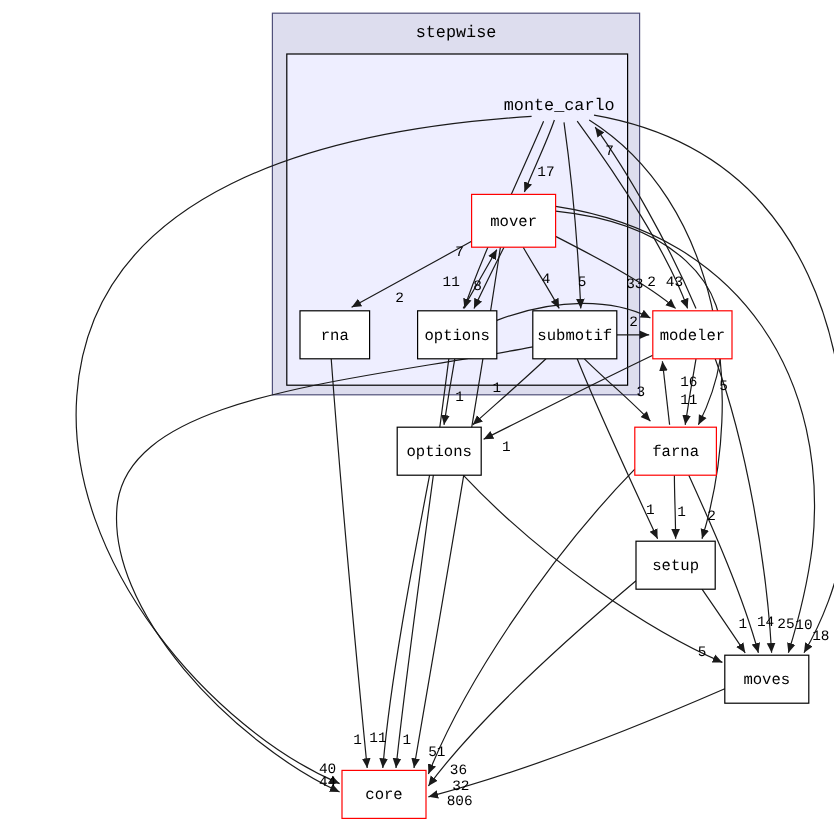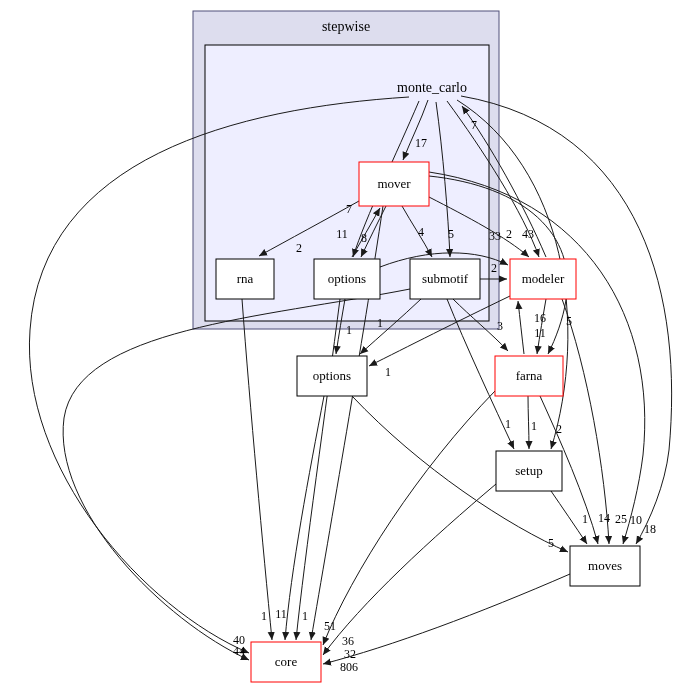--- a/index.html
+++ b/index.html
@@ -1,18 +1,19 @@
 <!DOCTYPE html>
 <html><head>
 <meta charset="utf-8">
 <style>
   html,body { margin:0; padding:0; background:#ffffff; }
   .canvas {
     width:580px; height:695px; position:relative;
-    font-family:Liberation Serif, serif;
+    font-family:Liberation Mono, monospace;
+    margin-left:34px;
   }
   svg { display:block; }
   .cluster-outer { stroke:#50507a; stroke-width:1; }
   .cluster-inner { stroke:#000000; stroke-width:1; }
   .cluster-label { font-size:14px; fill:#000000; text-anchor:middle; }
   .edge { fill:none; stroke:#1a1a1a; stroke-width:1; }
   .elabel { font-size:12px; fill:#000000; text-anchor:middle; }
   .node-rect { fill:#ffffff; stroke-width:1; }
   .node-label { font-size:13px; fill:#000000; text-anchor:middle; }
 </style>

